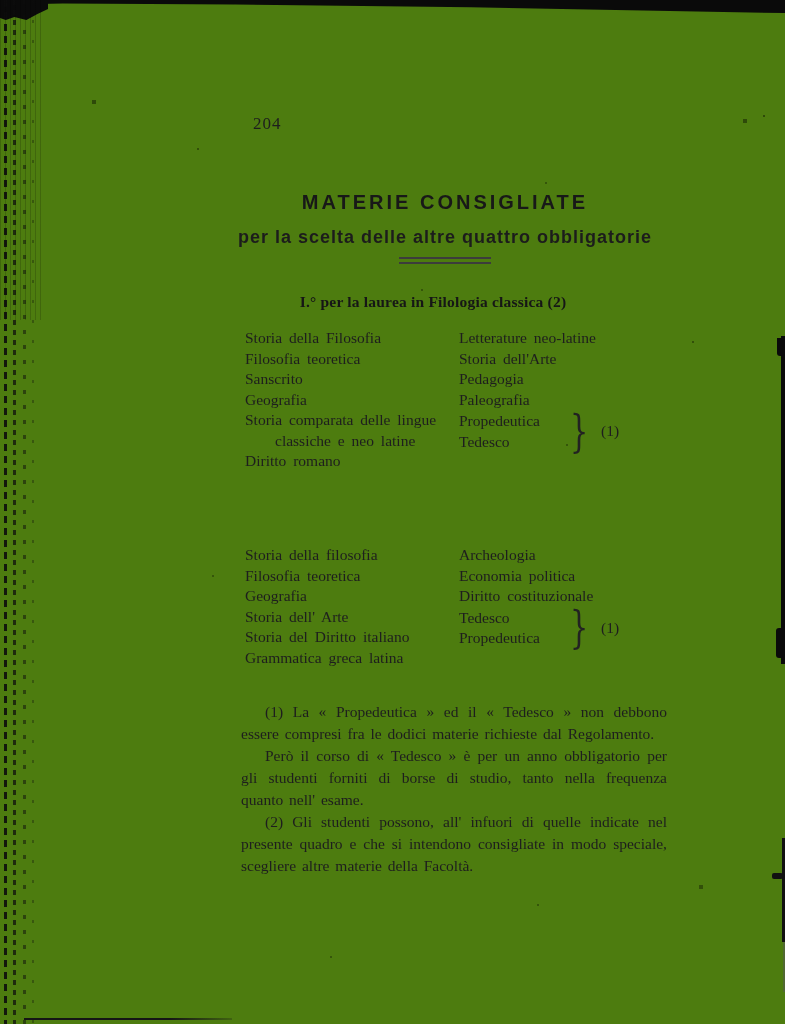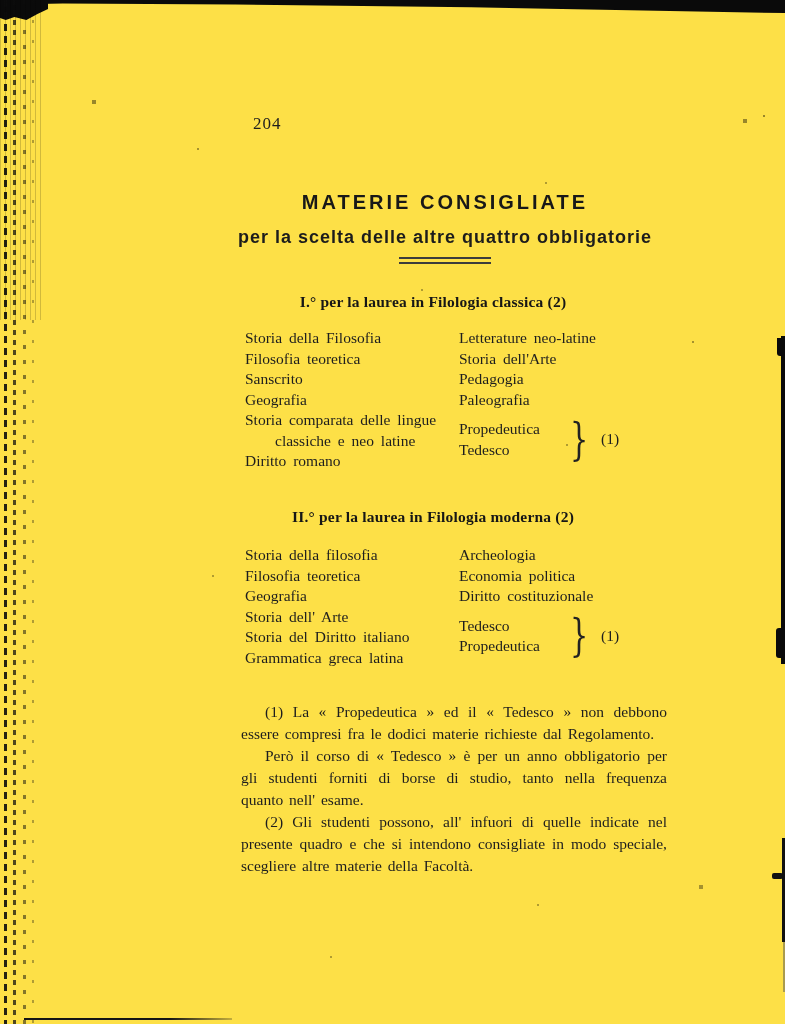--- a/index.html
+++ b/index.html
@@ -1,18 +1,18 @@
 <!DOCTYPE html>
 <html><head>
 <meta charset="utf-8">
 <style>
   html,body { margin:0; padding:0; background:#e8e8e8; }
   .page {
     position:relative; width:785px; height:1024px;
-    background:#fde047; overflow:hidden;
+    background:#4d7c0f; overflow:hidden;
     font-family:"Liberation Serif", serif; color:#1e1e1e;
   }
 
   
   .top-bar {
     position:absolute; left:0; top:0; width:785px; height:16px; background:#0a0a0a;
     clip-path:polygon(0 0,100% 0,100% 82%,60% 45%,30% 28%,8% 22%,0 30%);
   }
   .corner-blob {
     position:absolute; left:0; top:0; width:48px; height:20px; background:#0a0a0a;
@@ -72,21 +72,21 @@
   .sec2-heading { top:508px; }
 
   .list { position:absolute; font-size:15.5px; line-height:20.5px; word-spacing:3px; }
   .sec1-left  { left:245px; top:328px; width:216px; }
   .sec1-right { left:459px; top:328px; width:215px; }
   .sec2-left  { left:245px; top:545px; width:216px; }
   .sec2-right { left:459px; top:545px; width:215px; }
   .item { white-space:normal; }
   .item.hang { padding-left:30px; text-indent:-30px; }
 
-  .brace-group { display:flex; align-items:center; margin-top:9px; }
+  .brace-group { display:flex; align-items:center; margin-top:1px; }
   .brace-labels { width:106px; }
   .brace-char {
     font-family:"DejaVu Serif", serif; font-size:44px; line-height:40px;
     transform:scaleX(.65); color:#222; font-weight:400;
   }
   .brace-note { font-size:15.5px; margin-left:8px; }
 
   .footnotes {
     position:absolute; left:241px; top:701px; width:426px;
     font-size:15.5px; line-height:22px; text-align:justify; word-spacing:2px;
@@ -141,21 +141,20 @@
     <div class="brace-group">
       <div class="brace-labels">
         <div class="item">Propedeutica</div>
         <div class="item">Tedesco</div>
       </div>
       <div class="brace-char">}</div>
       <div class="brace-note">(1)</div>
     </div>
   </div>
 
-  <div class="sec-heading sec2-heading">II.° per la laurea in Filologia moderna (2)</div>
 
   <div class="list sec2-left">
     <div class="item">Storia della filosofia</div>
     <div class="item">Filosofia teoretica</div>
     <div class="item">Geografia</div>
     <div class="item">Storia dell' Arte</div>
     <div class="item">Storia del Diritto italiano</div>
     <div class="item">Grammatica greca latina</div>
   </div>
 

